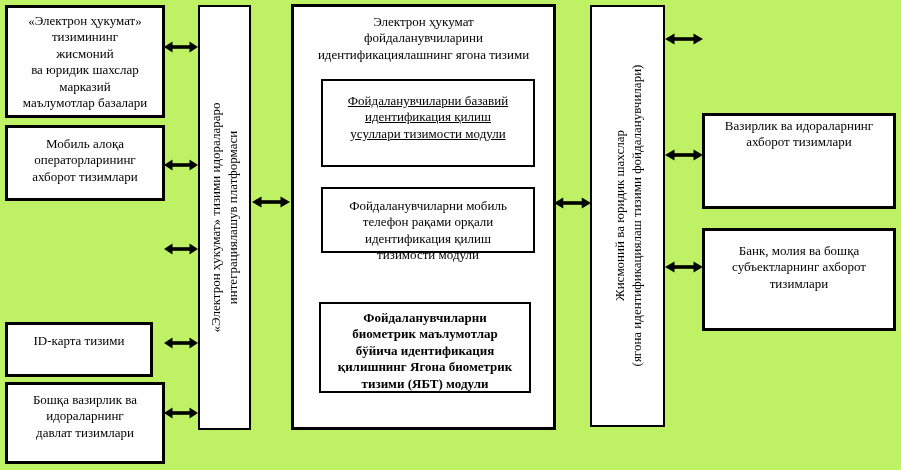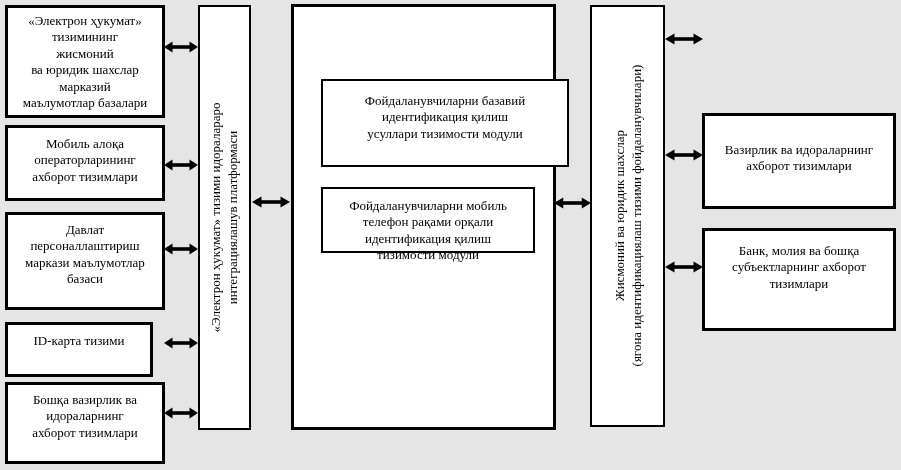--- a/index.html
+++ b/index.html
@@ -1,19 +1,19 @@
 <!DOCTYPE html>
 <html><head>
 <meta charset="utf-8">
 <style>
   html,body{margin:0;padding:0;background:#fff;}
   #canvas{
     position:relative;
     width:901px;height:470px;
-    background:#e5e5e5;
+    background:#bef264;
     font-family:"Liberation Serif","DejaVu Serif",serif;
     color:#000;
     overflow:hidden;
   }
   .box{
     position:absolute;
     box-sizing:border-box;
     background:#fff;
     border:3px solid #000;
     text-align:center;
@@ -49,31 +49,31 @@
   #lb4{left:5px;top:322px;width:148px;height:55px;padding-top:8px;}
   #lb5{left:5px;top:382px;width:160px;height:82px;padding-top:7px;}
 
   
   #vleft{left:198px;top:5px;width:53px;height:425px;}
   #vleft .vlabel{width:421px;height:49px;left:-186px;top:186px;}
 
   
   #cbox{left:291px;top:4px;width:265px;height:426px;border-width:3px;}
   #ctitle{position:absolute;left:0;top:7px;width:100%;text-align:center;white-space:pre-line;}
-  #m1{left:27px;top:72px;width:248px;height:88px;padding-top:12px;}
+  #m1{left:27px;top:72px;width:214px;height:88px;padding-top:12px;text-decoration:underline;}
   #m2{left:27px;top:180px;width:214px;height:66px;padding-top:9px;}
   #m3{left:25px;top:295px;width:212px;height:91px;padding-top:6px;font-weight:bold;}
 
   
   #vright{left:590px;top:5px;width:75px;height:422px;}
   #vright .vlabel{width:418px;height:71px;left:-173px;top:173px;}
 
   
   #rb1{left:702px;top:4px;width:194px;height:94px;padding-top:9px;}
-  #rb2{left:702px;top:113px;width:194px;height:96px;padding-top:26px;}
+  #rb2{left:702px;top:113px;width:194px;height:96px;padding-top:2px;}
   #rb3{left:702px;top:228px;width:194px;height:103px;padding-top:12px;}
 
   
   #a1{left:164px;top:39px;width:34px;}
   #a2{left:164px;top:157px;width:34px;}
   #a3{left:164px;top:241px;width:34px;}
   #a4{left:164px;top:335px;width:34px;}
   #a5{left:164px;top:405px;width:34px;}
   #am1{left:252px;top:194px;width:38px;}
   #am2{left:554px;top:195px;width:37px;}
@@ -88,42 +88,46 @@
 
   <div class="box" id="lb1">«Электрон ҳукумат»
 тизимининг
 жисмоний
 ва юридик шахслар
 марказий
 маълумотлар базалари</div>
   <div class="box" id="lb2">Мобиль алоқа
 операторларининг
 ахборот тизимлари</div>
-  <div class="box" id="lb3">Давлат
-персоналлаштириш
-маркази маълумотлар
-базаси</div>
   <div class="box" id="lb4">ID-карта тизими</div>
   <div class="box" id="lb5">Бошқа вазирлик ва
 идораларнинг
-ахборот тизимлари</div>
+давлат тизимлари</div>
 
   <div class="vbox" id="vleft">
     <div class="vlabel">«Электрон ҳукумат» тизими идоралараро
 интеграциялашув платформаси</div>
   </div>
 
   <div class="box" id="cbox">
+    <div id="ctitle">Электрон ҳукумат
+фойдаланувчиларини
+идентификациялашнинг ягона тизими</div>
     <div class="box inner" id="m1">Фойдаланувчиларни базавий
 идентификация қилиш
 усуллари тизимости модули</div>
     <div class="box inner" id="m2">Фойдаланувчиларни мобиль
 телефон рақами орқали
 идентификация қилиш
 тизимости модули</div>
+    <div class="box inner" id="m3">Фойдаланувчиларни
+биометрик маълумотлар
+бўйича идентификация
+қилишнинг Ягона биометрик
+тизими (ЯБТ) модули</div>
   </div>
 
   <div class="vbox" id="vright">
     <div class="vlabel">Жисмоний ва юридик шахслар
 (ягона идентификациялаш тизими фойдаланувчилари)</div>
   </div>
 
   <div class="box" id="rb2">Вазирлик ва идораларнинг
 ахборот тизимлари</div>
   <div class="box" id="rb3">Банк, молия ва бошқа

